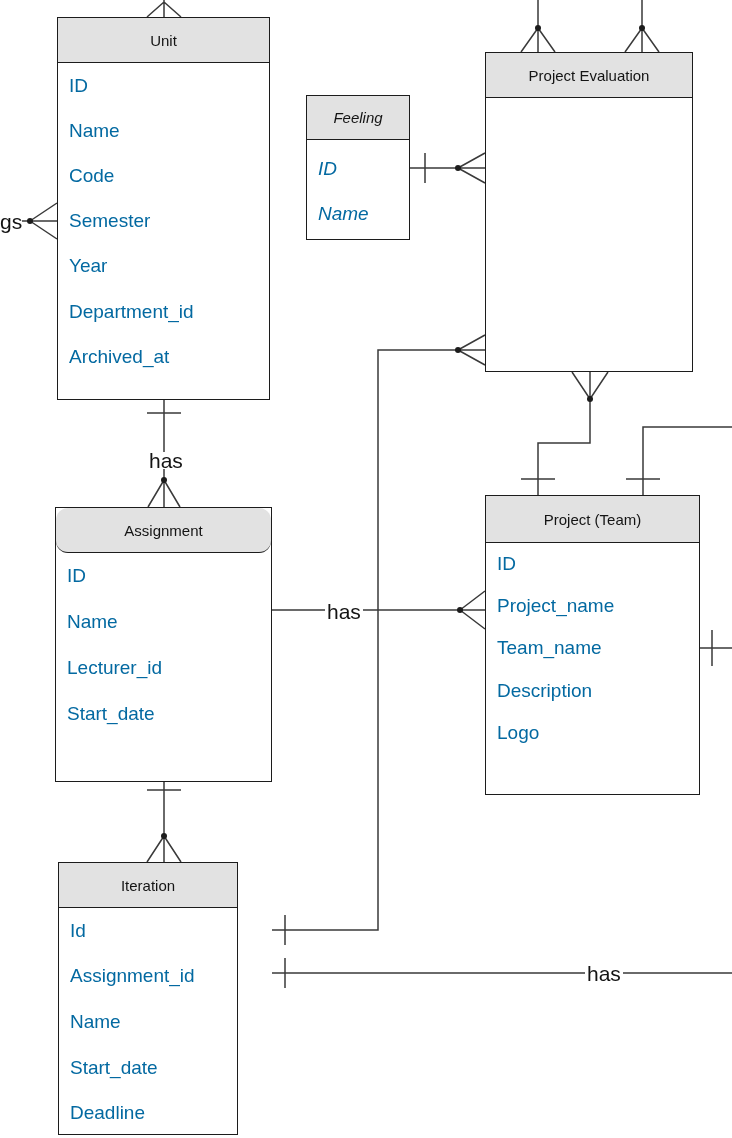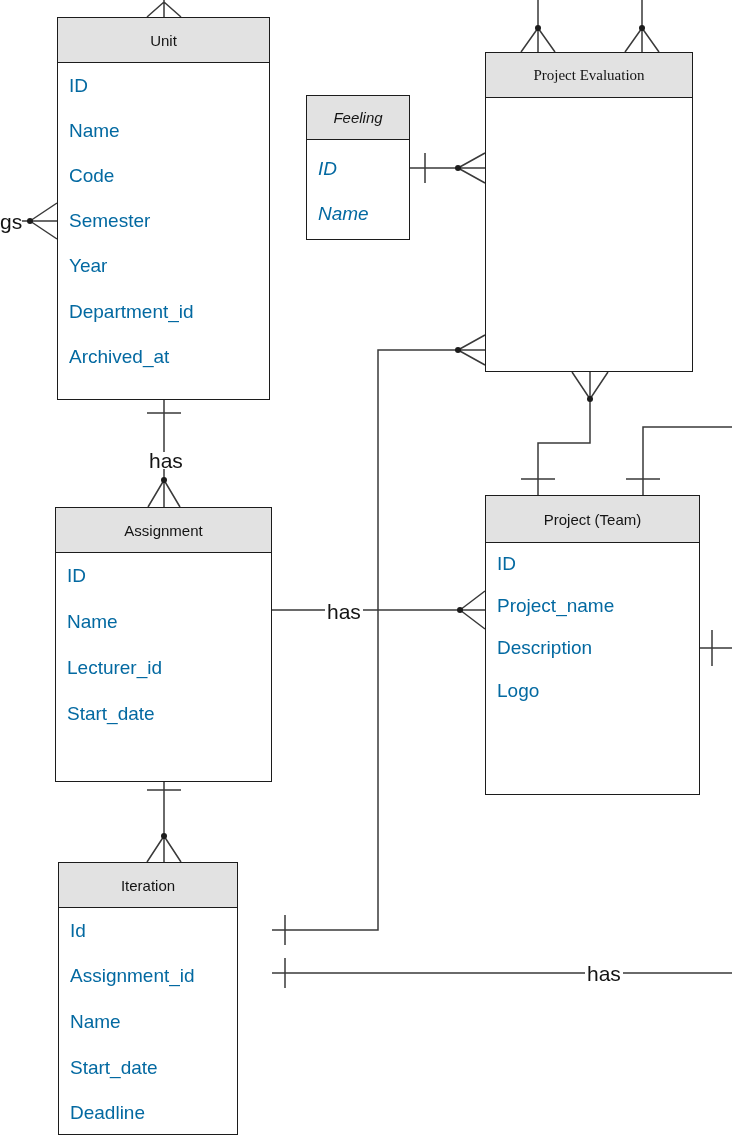--- a/index.html
+++ b/index.html
@@ -17,24 +17,24 @@
                    font-size:15px; color:#141414; }
   .entity-body { display:flex; flex-direction:column; }
   .field { height:var(--row); flex:none; display:flex; align-items:center;
            padding-left:11px; font-size:19px; color:#0369a1; white-space:nowrap; }
 
   .e-unit       { left:57px;  top:17px;  width:213px; height:383px; --row:45.2px; }
   .e-unit       .entity-header { height:45px; }
   .e-feeling    { left:306px; top:95px;  width:104px; height:145px;font-style:italic; --row:45px; }
   .e-feeling    .entity-header { height:44px; }
   .e-feeling    .entity-body { padding-top:6px; }
-  .e-peval      { left:485px; top:52px;  width:208px; height:320px;font-family:Liberation Serif, serif; --row:45.8px; }
+  .e-peval      { left:485px; top:52px;  width:208px; height:320px; --row:45.8px; }
   .e-peval      .entity-header { height:45px; }
   .e-assignment { left:55px;  top:507px; width:217px; height:275px; --row:46px; }
-  .e-assignment .entity-header { height:45px; }
+  .e-assignment .entity-header { height:45px;border-radius:12px; }
   .e-project    { left:485px; top:495px; width:215px; height:300px; --row:42.2px; }
   .e-project    .entity-header { height:47px;text-align:right; }
   .e-iteration  { left:58px;  top:862px; width:180px; height:273px; --row:45.6px; }
   .e-iteration  .entity-header { height:45px; }
 
   .line-label { position:absolute; font-size:21px; color:#141414;
                 background:#ffffff; padding:0 2px; line-height:17px; }
   .lbl-has-unit-assignment   { left:147px; top:452px; }
   .lbl-has-assignment-project{ left:325px; top:603px; }
   .lbl-has-iteration-right   { left:585px; top:965px; }
@@ -129,20 +129,21 @@
       <div class="field">Lecturer_id</div>
       <div class="field">Start_date</div>
     </div>
   </div>
 
   <div class="entity e-project">
     <div class="entity-header">Project (Team)</div>
     <div class="entity-body">
       <div class="field">ID</div>
       <div class="field">Project_name</div>
+      <div class="field">Team_name</div>
       <div class="field">Description</div>
       <div class="field">Logo</div>
     </div>
   </div>
 
   <div class="entity e-iteration">
     <div class="entity-header">Iteration</div>
     <div class="entity-body">
       <div class="field">Id</div>
       <div class="field">Assignment_id</div>

